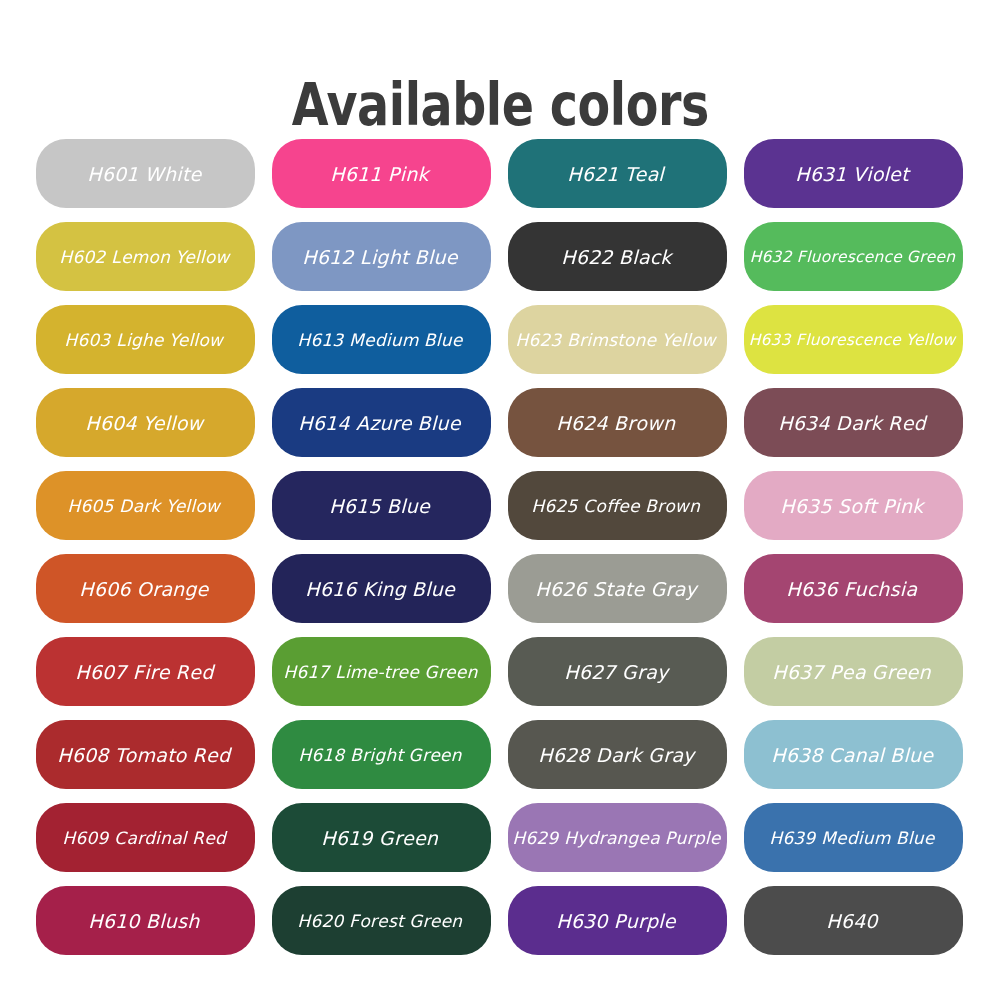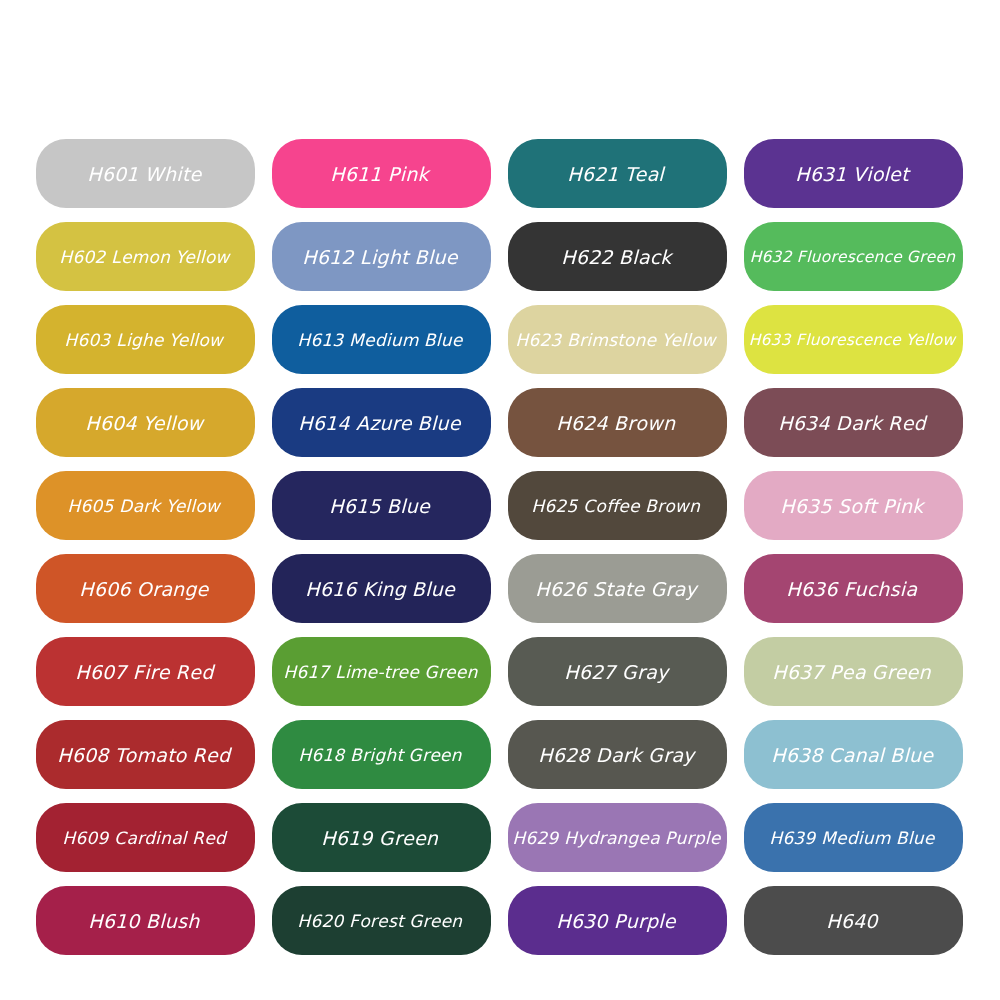--- a/index.html
+++ b/index.html
@@ -79,20 +79,23 @@
   }
   .swatch-label.xlong {
     font-size: 15.5px;
   }
 </style>
 </head>
 <body style="background: rgb(255, 255, 255);">
 
 <div id="page" style="background: rgb(255, 255, 255);">
 
+  <div class="title-wrap">
+    <h1 class="title" style="color: rgb(59, 59, 59);">Available colors</h1>
+  </div>
 
   <div class="grid" id="swatch-grid">
       <div class="swatch" style="background-color: rgb(198, 198, 198);">
         <span class="swatch-label" style="color: rgb(255, 255, 255);">H601 White</span>
       </div>
       <div class="swatch" style="background-color: rgb(246, 68, 142);">
         <span class="swatch-label" style="color: rgb(255, 255, 255);">H611 Pink</span>
       </div>
       <div class="swatch" style="background-color: rgb(31, 114, 120);">
         <span class="swatch-label" style="color: rgb(255, 255, 255);">H621 Teal</span>

